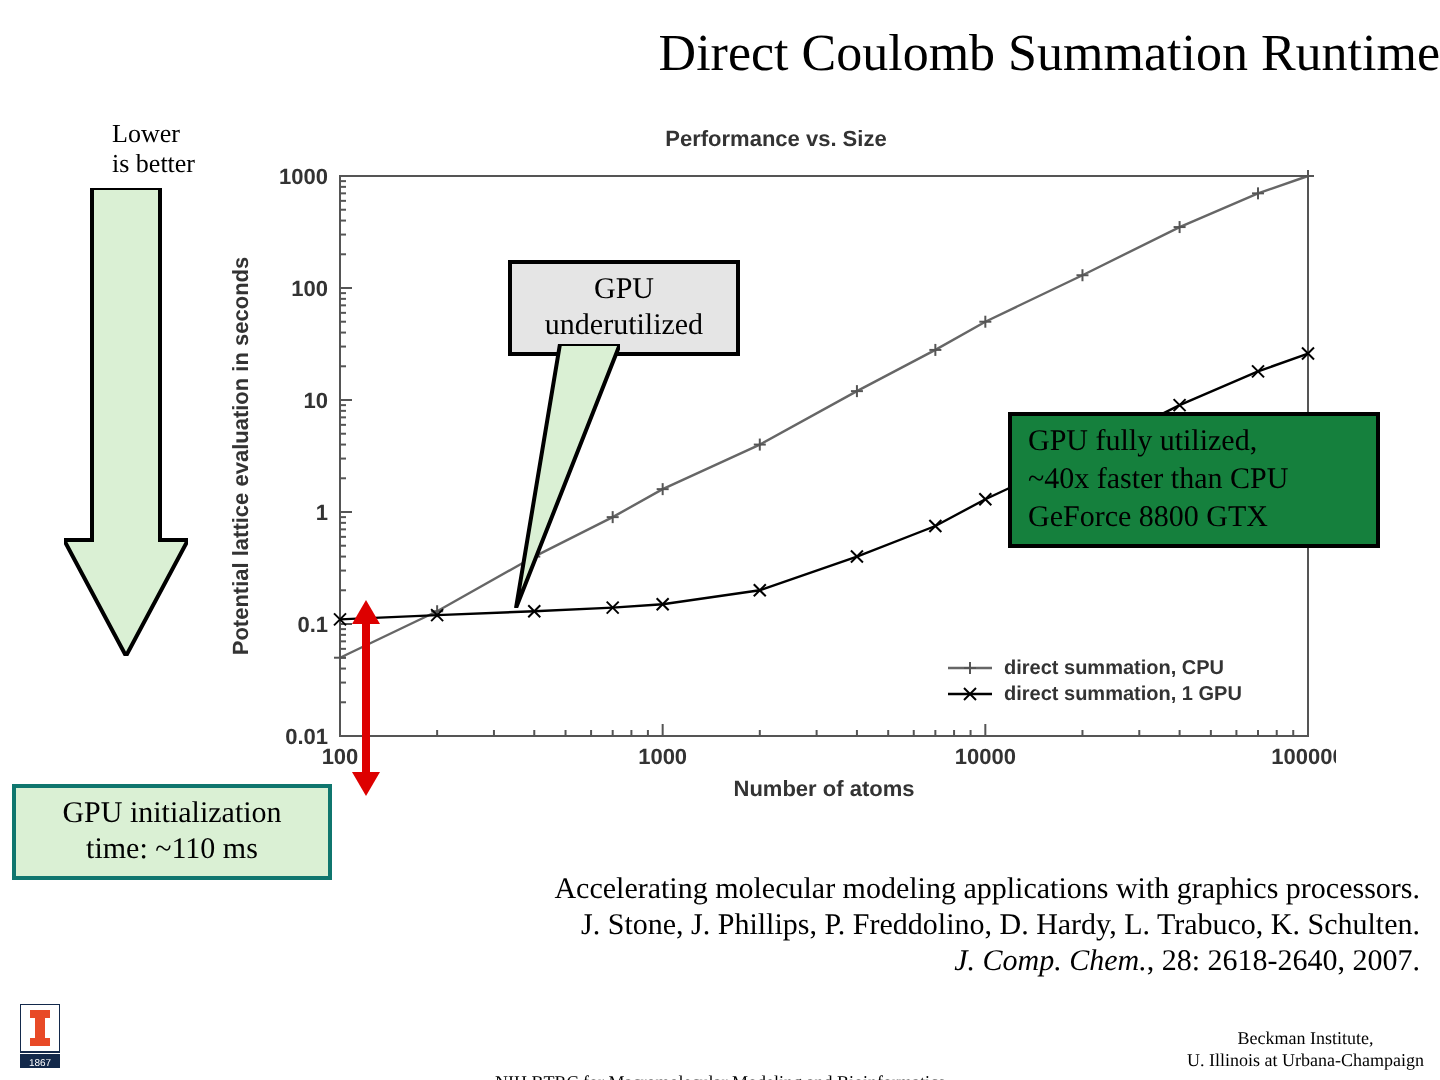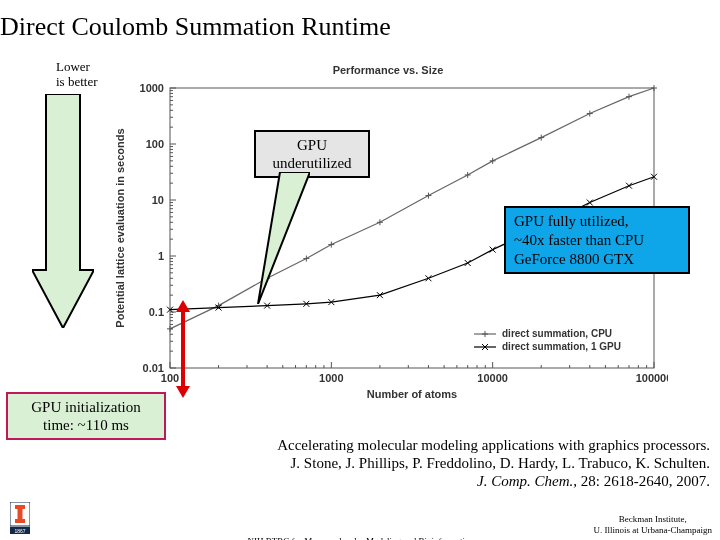--- a/index.html
+++ b/index.html
@@ -1,32 +1,32 @@
 <!DOCTYPE html>
 <html><head>
 <meta charset="utf-8">
 <style>
   * { box-sizing: border-box; margin: 0; padding: 0; }
   html, body { width: 720px; height: 540px; font-family: "Times New Roman", serif; background: #fff; color: #000; }
   .slide { position: relative; width: 720px; height: 540px; }
-  .title { position: absolute; top: 12px; left: 0; width: 720px; text-align: left; font-size: 26px; }
+  .title { position: absolute; top: 12px; left: 0; width: 720px; text-align: right; font-size: 26px; }
   .lowerbox { position: absolute; top: 60px; left: 56px; font-size: 13px; line-height: 1.15; }
   .biggreenarrow { position: absolute; top: 94px; left: 32px; width: 62px; height: 234px; }
   .chart { position: absolute; top: 78px; left: 108px; width: 560px; height: 326px; font-weight: bold; }
   .chart-title-small { position: absolute; top: -14px; left: 0; width: 100%; text-align: center; font-family: Arial, sans-serif; font-size: 11px; color: #333; }
   .axis { stroke: #555; stroke-width: 1; fill: none; }
   .tick  { stroke: #555; stroke-width: 1; }
   .tickmajor { stroke: #555; stroke-width: 1; }
   .series-cpu { stroke: #666; stroke-width: 1.2; fill: none; }
   .series-gpu { stroke: #000; stroke-width: 1.2; fill: none; }
   .axislabel { font-family: Arial, sans-serif; font-size: 11px; fill: #333; }
   .legendbox { font-family: Arial, sans-serif; font-size: 10px; fill: #333; }
   .callout  { position: absolute; background: #e5e5e5; border: 2px solid #000; padding: 4px 8px; font-size: 15px; text-align: center; line-height: 1.2; }
-  .callout2 { position: absolute; background: #0ea5e9; border: 2px solid #000; padding: 4px 8px; font-size: 15px; text-align: left; line-height: 1.25; }
-  .callout3 { position: absolute; background: #daf0d4; border: 2px solid #be185d; padding: 4px 8px; font-size: 15px; text-align: center; line-height: 1.2; }
+  .callout2 { position: absolute; background: #15803d; border: 2px solid #000; padding: 4px 8px; font-size: 15px; text-align: left; line-height: 1.25; }
+  .callout3 { position: absolute; background: #daf0d4; border: 2px solid #0f766e; padding: 4px 8px; font-size: 15px; text-align: center; line-height: 1.2; }
   .redarrow { position: absolute; }
   .citation { position: absolute; top: 436px; left: 110px; width: 600px; font-size: 15px; text-align: right; line-height: 1.2; }
   .footer   { position: absolute; bottom: 4px; left: 0; width: 720px; }
   .footer .center { position: absolute; left: 0; width: 720px; text-align: center; font-size: 9px; line-height: 1.2; }
   .footer .right  { position: absolute; right: 8px; bottom: 0; text-align: center; font-size: 9px; line-height: 1.2; }
   .logo { position: absolute; left: 10px; bottom: 2px; width: 20px; height: 32px; }
   .ital { font-style: italic; }
 </style>
 </head>
 <body>

